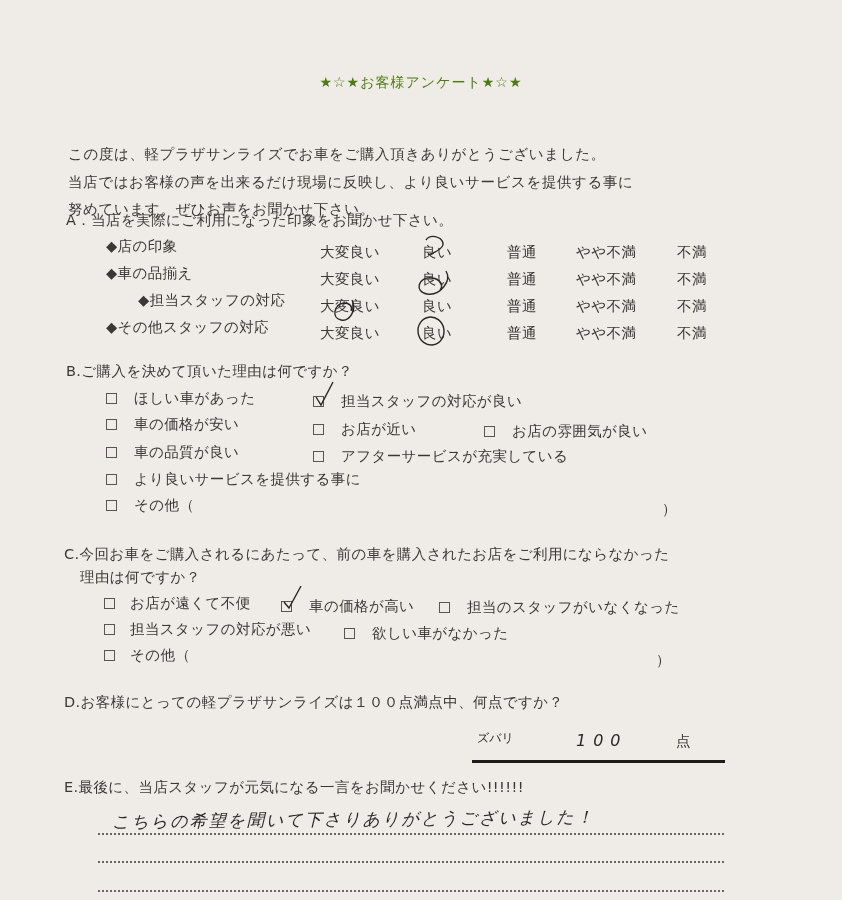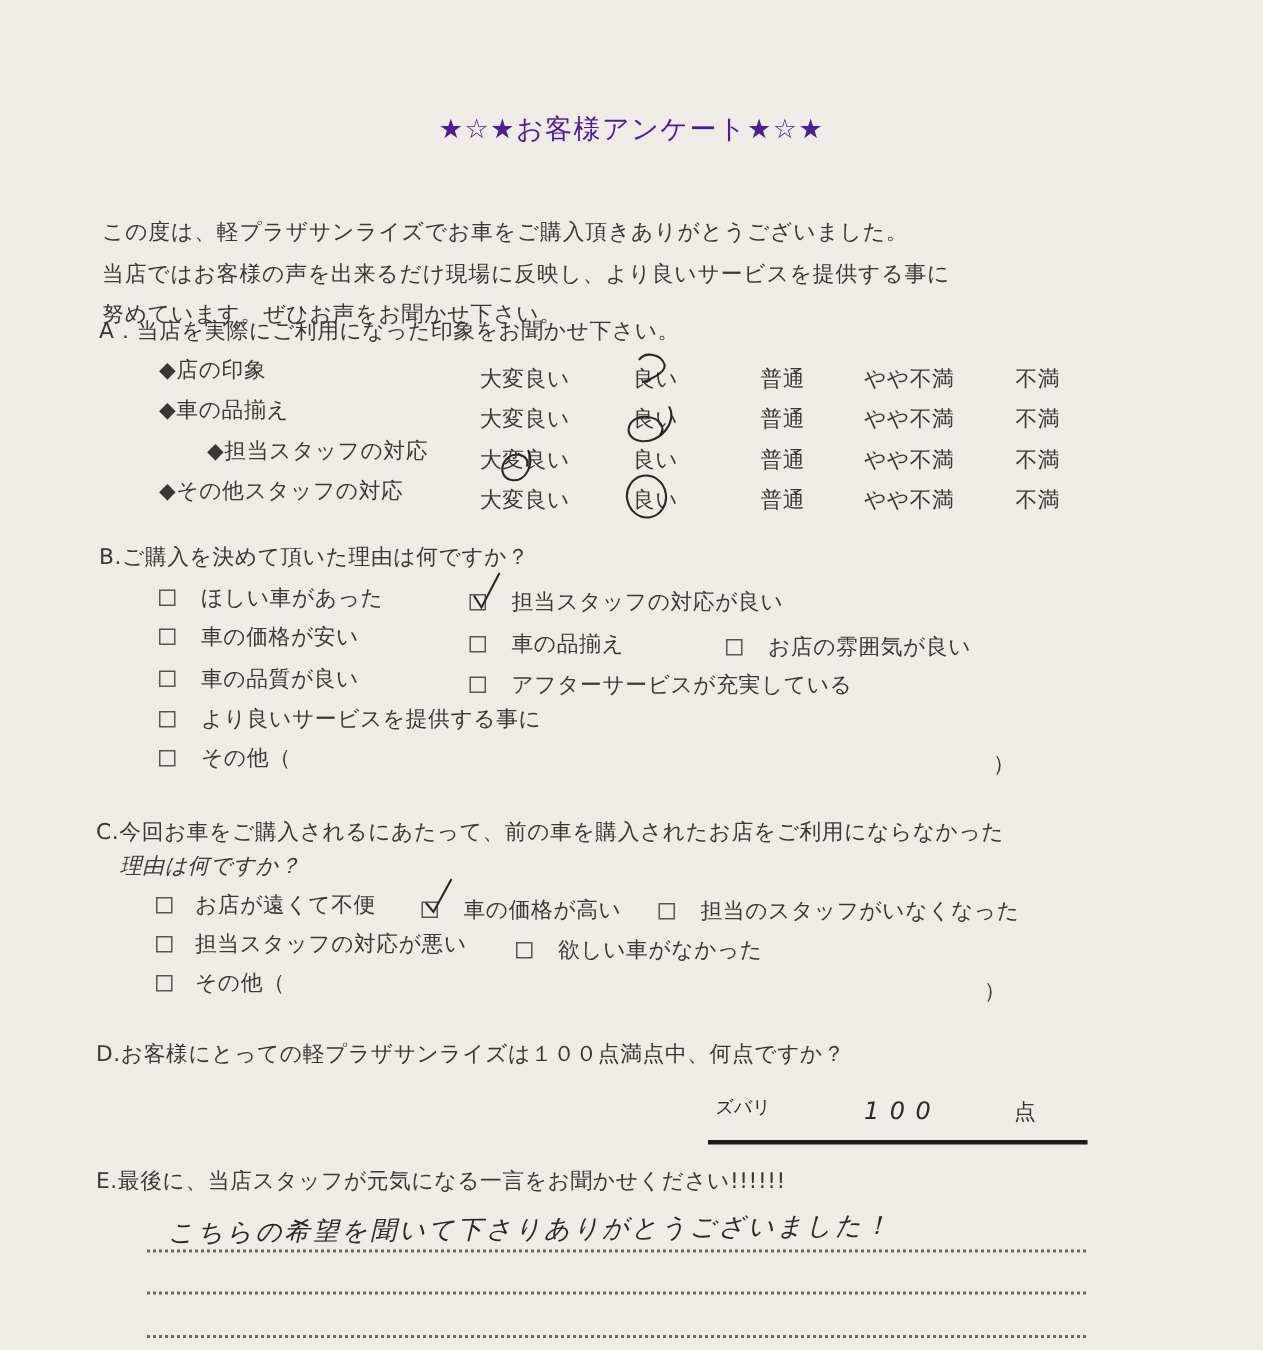--- a/index.html
+++ b/index.html
@@ -5,21 +5,21 @@
   html, body { margin: 0; padding: 0; }
   body {
     width: 842px; height: 900px; overflow: hidden;
     background: #efebe6;
     font-family: "DejaVu Sans", "Liberation Sans", sans-serif;
     color: #3b3735;
     position: relative;
   }
   .page { position: absolute; left: 0; top: 0; width: 842px; height: 900px; }
   .abs { position: absolute; white-space: nowrap; }
-  .title { left: 0; width: 842px; top: 74px; text-align: center; font-size: 18px; letter-spacing: 1px; color: #4c1d95; }
+  .title { left: 0; width: 842px; top: 74px; text-align: center; font-size: 14px; letter-spacing: 1px; color: #4d7c0f; }
   .intro { left: 68px; font-size: 14.5px; letter-spacing: 0.6px; margin-top: 27px; }
   .qhead { font-size: 14.5px; letter-spacing: 0.4px; }
   .rowlabel { font-size: 14.5px; letter-spacing: 0.4px; }
   .opt { font-size: 14.5px; letter-spacing: 0.4px; }
   .cb { display: inline-block; width: 11px; height: 11px; border: 1px solid #5a5552; box-sizing: border-box; vertical-align: -1px; }
   .cbwrap { position: absolute; }
   .cbwrap .cb { position: absolute; left: 0; top: 4px; }
   .cbwrap .lbl { position: absolute; left: 28px; top: 0; font-size: 14.5px; letter-spacing: 0.4px; white-space: nowrap; }
   .hand { font-family: "DejaVu Sans", sans-serif; color: #2b2827; font-style: italic; }
   .dotline { position: absolute; height: 0; border-top: 2px dotted #6b6664; }
@@ -79,21 +79,21 @@
   <div class="cbwrap" style="left:313px; top:392px;">
     <span class="cb"></span>
     <span class="lbl">担当スタッフの対応が良い</span>
   </div>
   <div class="cbwrap" style="left:106px; top:415px;">
     <span class="cb"></span>
     <span class="lbl">車の価格が安い</span>
   </div>
   <div class="cbwrap" style="left:313px; top:420px;">
     <span class="cb"></span>
-    <span class="lbl">車の品揃え</span>
+    <span class="lbl">お店が近い</span>
   </div>
   <div class="cbwrap" style="left:484px; top:422px;">
     <span class="cb"></span>
     <span class="lbl">お店の雰囲気が良い</span>
   </div>
   <div class="cbwrap" style="left:106px; top:443px;">
     <span class="cb"></span>
     <span class="lbl">車の品質が良い</span>
   </div>
   <div class="cbwrap" style="left:313px; top:447px;">
@@ -104,21 +104,21 @@
     <span class="cb"></span>
     <span class="lbl">より良いサービスを提供する事に</span>
   </div>
   <div class="cbwrap" style="left:106px; top:496px;">
     <span class="cb"></span>
     <span class="lbl">その他（</span>
   </div>
   <div class="abs opt" style="left:662px; top:500px;">）</div>
 
   <div class="abs qhead" style="left:64px; top:545px;">C.今回お車をご購入されるにあたって、前の車を購入されたお店をご利用にならなかった</div>
-  <div class="abs qhead" style="left:80px; top:568px;font-style:italic;">理由は何ですか？</div>
+  <div class="abs qhead" style="left:80px; top:568px;">理由は何ですか？</div>
 
   <div class="cbwrap" style="left:104px; top:594px;">
     <span class="cb"></span>
     <span class="lbl" style="left:26px;">お店が遠くて不便</span>
   </div>
   <div class="cbwrap" style="left:281px; top:597px;">
     <span class="cb"></span>
     <span class="lbl">車の価格が高い</span>
   </div>
   <div class="cbwrap" style="left:439px; top:598px;">

